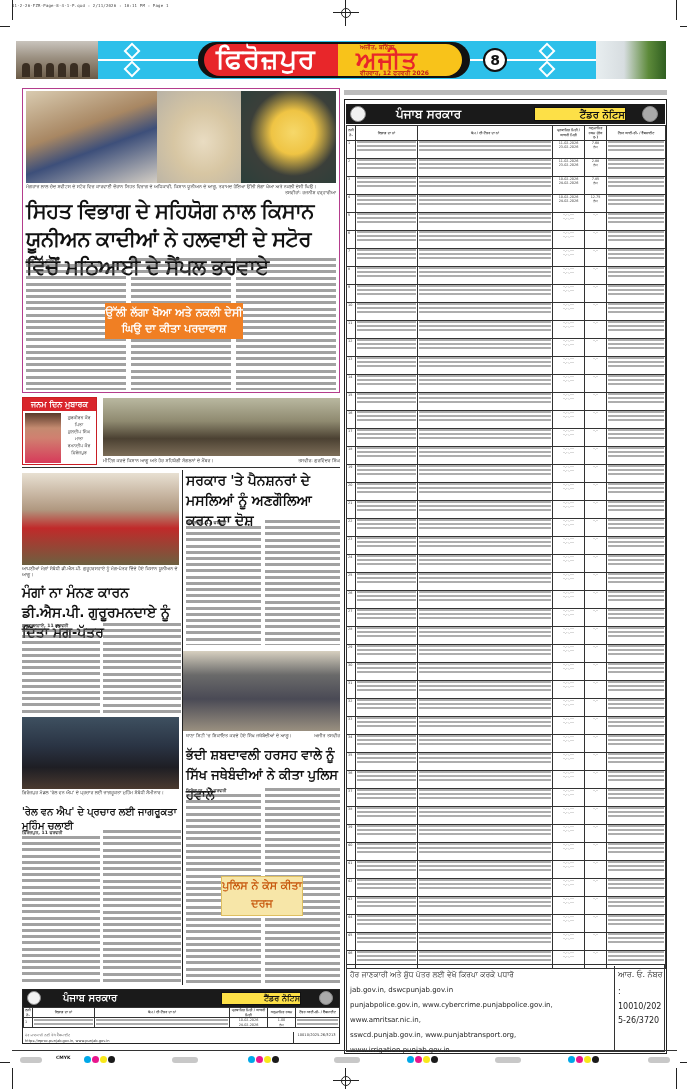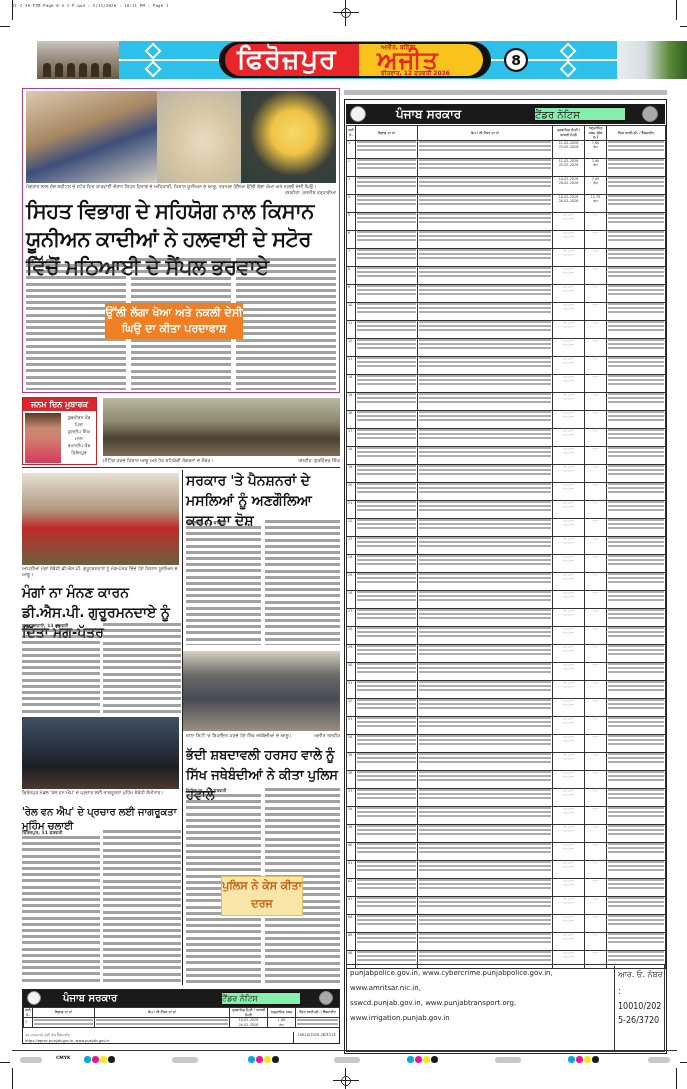--- a/index.html
+++ b/index.html
@@ -6,21 +6,21 @@
   body { width: 687px; height: 1089px; background: #fff; position: relative; overflow: hidden; font-family: "DejaVu Sans", sans-serif; color: #111; }
   .abs { position: absolute; }
   .slug { left: 12px; top: 3px; font-size: 4px; color: #444; letter-spacing: .2px; font-family: "DejaVu Sans Mono", monospace; }
   .crop { background: #222; }
   .reg { position: absolute; width: 26px; height: 26px; }
   .reg::before { content: ""; position: absolute; left: 0; top: 12px; width: 26px; height: 1px; background: #222; }
   .reg::after { content: ""; position: absolute; left: 12px; top: 0; width: 1px; height: 26px; background: #222; }
   .reg .circ { position: absolute; left: 8px; top: 8px; width: 10px; height: 10px; border: 1px solid #222; border-radius: 50%; }
 
   
-  .masthead { left: 37px; top: 41px; width: 650px; height: 38px; background: #2dc0ea; overflow: hidden; }
+  .masthead { left: 16px; top: 41px; width: 650px; height: 38px; background: #2dc0ea; overflow: hidden; }
   .mh-photo-l { left: 0; top: 0; width: 82px; height: 38px; background: linear-gradient(180deg, #c9c4bd 0%, #9a8f80 45%, #6b5b47 100%); }
   .mh-photo-l .arch { position: absolute; bottom: 2px; width: 8px; height: 14px; background: #3a2e22; border-radius: 4px 4px 0 0; }
   .mh-photo-r { right: 0; top: 0; width: 70px; height: 38px; background: linear-gradient(90deg, #e8eef0 0%, #d7dde0 40%, #5d8a3a 75%, #2f5e20 100%); }
   .mh-diamond { width: 12px; height: 12px; border: 2px solid #fff; transform: rotate(45deg); }
   .mh-line { height: 2px; background: #fff; }
   .pill { left: 182px; top: 1px; width: 272px; height: 36px; background: #111; border-radius: 18px; }
   .pill-red { left: 188px; top: 3px; width: 140px; height: 32px; background: #e8262a; border-radius: 16px 0 0 16px; }
   .pill-yellow { left: 322px; top: 3px; width: 124px; height: 32px; background: #f8c31a; border-radius: 0 16px 16px 0; }
   .mh-title-l { left: 200px; top: 2px; font-size: 27px; font-weight: bold; color: #fff; letter-spacing: 1px; font-family: "DejaVu Sans", sans-serif; }
   .mh-title-r { left: 340px; top: 5px; font-size: 24px; font-weight: bold; color: #e8262a; letter-spacing: 1px; }
@@ -58,21 +58,21 @@
   .ph7 { left: 22px; top: 717px; width: 157px; height: 72px; background: linear-gradient(180deg, #3e5060 0%, #2a3444 40%, #1e1e24 70%, #4a3a30 100%); }
   .h-help { left: 22px; top: 805px; width: 160px; font-size: 10px; line-height: 14px; }
   .police-box { left: 221px; top: 876px; width: 82px; height: 40px; background: #f7e6a8; border: 1px solid #e0c060; color: #c85a10; font-size: 11px; font-weight: bold; text-align: center; line-height: 18px; }
   .vdiv { background: #222; width: 1px; }
 
   
   .tender { left: 344px; top: 99px; width: 323px; height: 955px; border: 1.5px solid #222; }
   .t-head { left: 346px; top: 104px; width: 319px; height: 20px; background: #1a1a1a; }
   .t-emblem { width: 16px; height: 16px; border-radius: 50%; background: #f2f2f2; border: 1px solid #888; }
   .t-title { color: #fff; font-size: 12px; font-weight: bold; }
-  .t-notice { background: #86efac; color: #111; font-size: 10px; font-weight: normal; text-align: left; border: 1px solid #111; }
+  .t-notice { background: #fde047; color: #111; font-size: 10px; font-weight: bold; text-align: right; border: 1px solid #111; }
   table.tt { position: absolute; left: 346px; top: 125px; width: 319px; border-collapse: collapse; table-layout: fixed; }
   table.tt th, table.tt td { border: 0.6px solid #333; font-size: 3.4px; line-height: 4.6px; color: #333; vertical-align: top; padding: 0 1px; overflow: hidden; }
   table.tt th { height: 14px; font-weight: bold; text-align: center; vertical-align: middle; }
   table.tt td { height: 18px; }
   .lines { display: block; height: 12px; background: repeating-linear-gradient(180deg, #777 0, #777 2px, transparent 2px, transparent 4.2px); opacity: .6; }
   .t-foot { left: 346px; top: 964px; width: 319px; height: 88px; border: 1px solid #333; }
   .t-foot-l { left: 350px; top: 966px; width: 262px; font-size: 7.5px; line-height: 17px; color: #222; }
   .t-foot-r { left: 614px; top: 966px; width: 50px; font-size: 8px; line-height: 17px; color: #222; border-left: 1px solid #333; padding-left: 3px; height: 86px; }
 
   
@@ -1206,20 +1206,22 @@
           <div></div>
         </td>
         <td>
           <span class="lines"></span>
         </td>
       </tr>
     </tbody>
 </table>
 <div class="abs t-foot"></div>
 <div class="abs t-foot-l">
+  <div>ਹੋਰ ਜਾਣਕਾਰੀ ਅਤੇ ਸ਼ੁੱਧ ਪੱਤਰ ਲਈ ਵੇਖੋ ਕਿਰਪਾ ਕਰਕੇ ਪਧਾਰੋ</div>
+  <div style="font-size:7px;line-height:15px">jab.gov.in, dswcpunjab.gov.in</div>
   <div style="font-size:7px;line-height:15px">punjabpolice.gov.in, www.cybercrime.punjabpolice.gov.in, www.amritsar.nic.in,</div>
   <div style="font-size:7px;line-height:15px">sswcd.punjab.gov.in, www.punjabtransport.org, www.irrigation.punjab.gov.in</div>
 </div>
 <div class="abs t-foot-r">
   <div>ਆਰ. ਓ. ਨੰਬਰ :</div>
   <div style="word-break:break-all;line-height:14px">10010/2025-26/3720</div>
 </div>
 
 <div class="abs" style="left:12px;top:1050px;width:665px;height:1px;background:#333"></div>
 <div class="abs cbar" style="left:20px;width:22px"></div>

